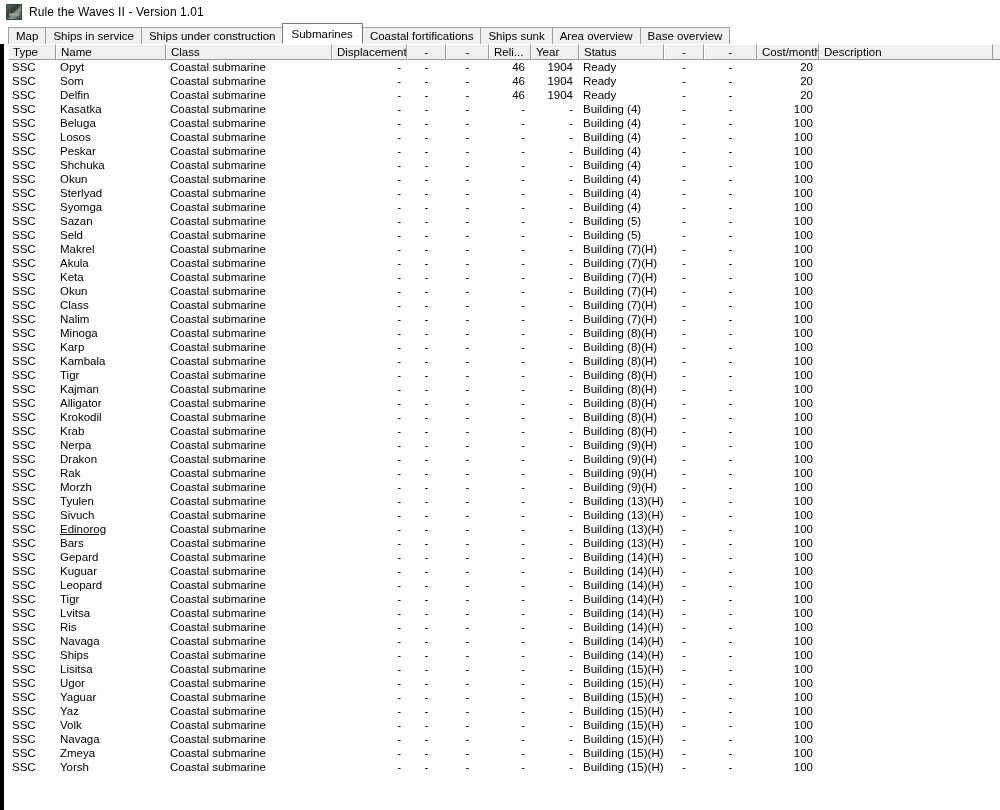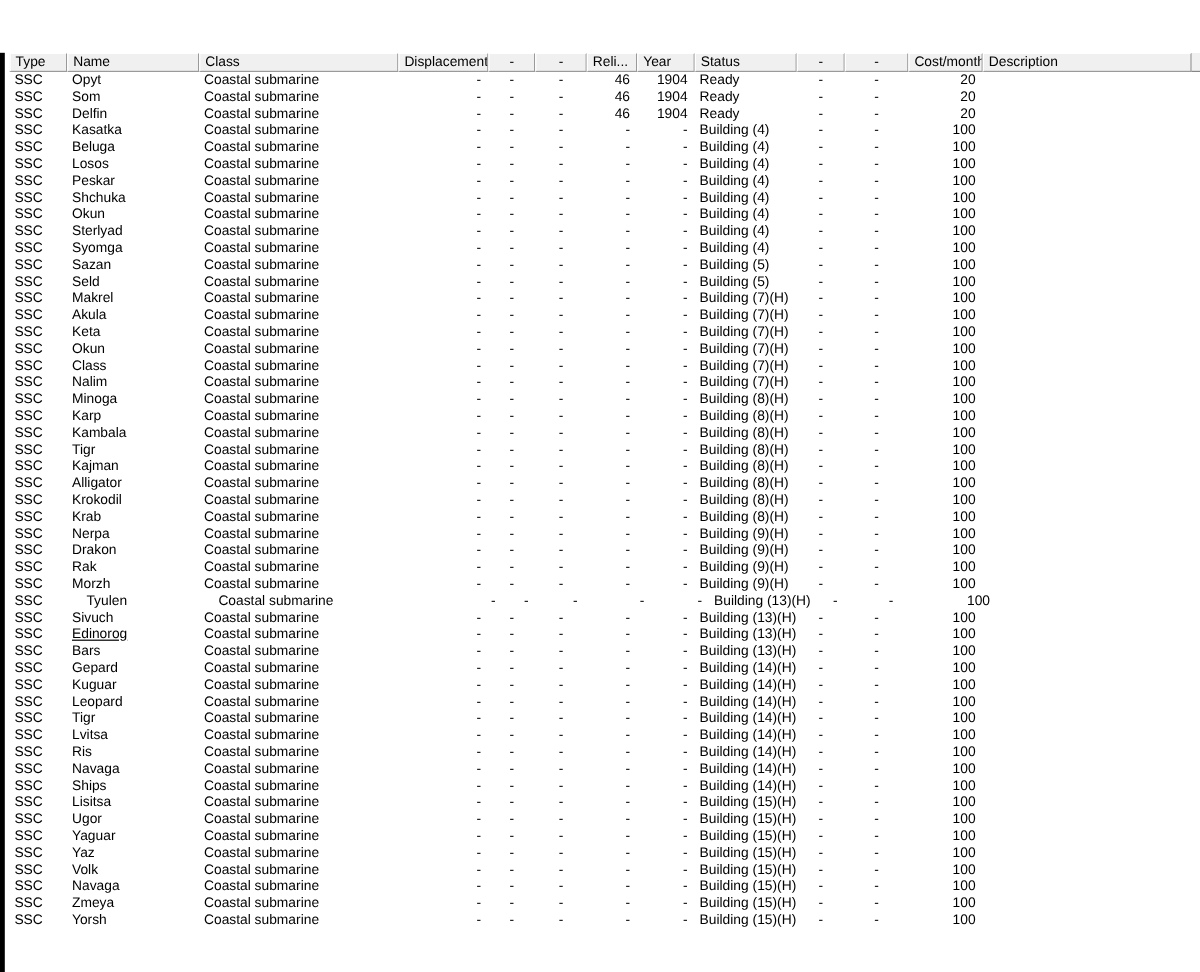--- a/index.html
+++ b/index.html
@@ -174,21 +174,38 @@
     padding-left: 4px;
   }
   .cell.right { text-align: right; padding-left: 0; padding-right: 6px; }
   .cell.center { text-align: center; padding-left: 0; }
 </style>
 </head>
 <body>
 
 <div class="app-window">
 
-
+  <div class="titlebar">
+    <div class="title-icon"></div>
+    <div class="title-text">Rule the Waves II - Version 1.01</div>
+  </div>
+
+  <div class="tabstrip-wrap">
+    <div class="tabstrip" id="tabstrip">
+        <div class="tab">Map</div>
+        <div class="tab">Ships in service</div>
+        <div class="tab">Ships under construction</div>
+        <div class="tab selected">Submarines</div>
+        <div class="tab">Coastal fortifications</div>
+        <div class="tab">Ships sunk</div>
+        <div class="tab">Area overview</div>
+        <div class="tab">Base overview</div>
+        <div class="tab-filler"></div>
+      </div>
+  </div>
 
   <div class="tabpage">
     <div class="grid">
       <div class="grid-header" id="grid-header">
           <div class="hcell" style="width: 48px; flex: 0 0 48px;">Type</div>
           <div class="hcell" style="width: 110px; flex: 0 0 110px;">Name</div>
           <div class="hcell" style="width: 166px; flex: 0 0 166px;">Class</div>
           <div class="hcell" style="width: 75px; flex: 0 0 75px;">Displacement</div>
           <div class="hcell num" style="width: 39px; flex: 0 0 39px;">-</div>
           <div class="hcell num" style="width: 43px; flex: 0 0 43px;">-</div>
@@ -661,21 +678,21 @@
             <div class="cell right" style="width: 42px; flex: 0 0 42px;">-</div>
             <div class="cell right" style="width: 48px; flex: 0 0 48px;">-</div>
             <div class="cell" style="width: 85px; flex: 0 0 85px;">Building (9)(H)</div>
             <div class="cell center" style="width: 40px; flex: 0 0 40px;">-</div>
             <div class="cell center" style="width: 53px; flex: 0 0 53px;">-</div>
             <div class="cell right" style="width: 62px; flex: 0 0 62px;">100</div>
             <div class="cell" style="width: 174px; flex: 0 0 174px;"></div>
           </div>
           <div class="row">
             <div class="cell" style="width: 48px; flex: 0 0 48px;">SSC</div>
-            <div class="cell" style="width: 110px; flex: 0 0 110px; margin-left: 12px;">Tyulen</div>
+            <div class="cell" style="width: 110px; flex: 0 0 110px;">Tyulen</div>
             <div class="cell" style="width: 166px; flex: 0 0 166px;">Coastal submarine</div>
             <div class="cell right" style="width: 75px; flex: 0 0 75px;">-</div>
             <div class="cell center" style="width: 39px; flex: 0 0 39px;">-</div>
             <div class="cell center" style="width: 43px; flex: 0 0 43px;">-</div>
             <div class="cell right" style="width: 42px; flex: 0 0 42px;">-</div>
             <div class="cell right" style="width: 48px; flex: 0 0 48px;">-</div>
             <div class="cell" style="width: 85px; flex: 0 0 85px;">Building (13)(H)</div>
             <div class="cell center" style="width: 40px; flex: 0 0 40px;">-</div>
             <div class="cell center" style="width: 53px; flex: 0 0 53px;">-</div>
             <div class="cell right" style="width: 62px; flex: 0 0 62px;">100</div>

